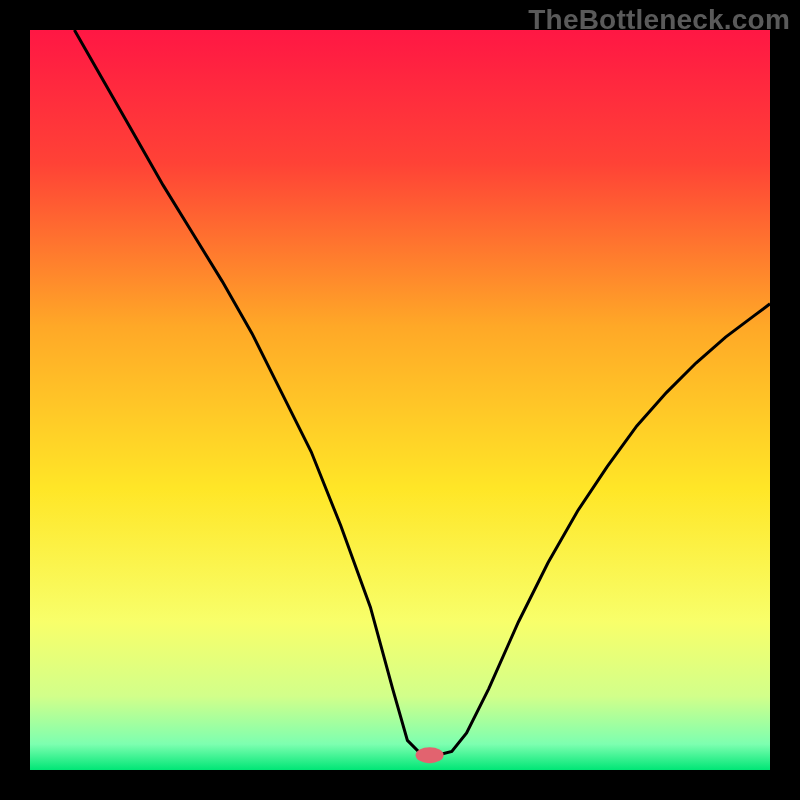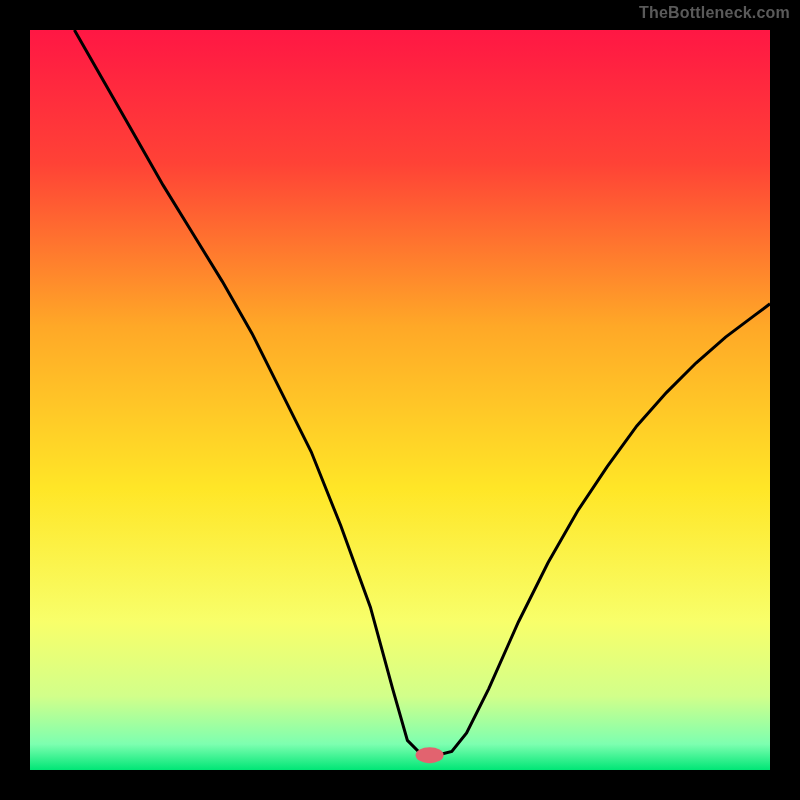--- a/index.html
+++ b/index.html
@@ -15,21 +15,21 @@
     position: relative;
     width: 800px;
     height: 800px;
     background: #000;
   }
   .watermark {
     position: absolute;
     top: 4px;
     right: 10px;
     color: #5a5a5a;
-    font-size: 16px;
+    font-size: 28px;
     font-weight: 600;
     z-index: 5;
     letter-spacing: 0.2px;
   }
   .chart-wrap {
     position: absolute;
     left: 30px;
     top: 30px;
     width: 740px;
     height: 740px;

